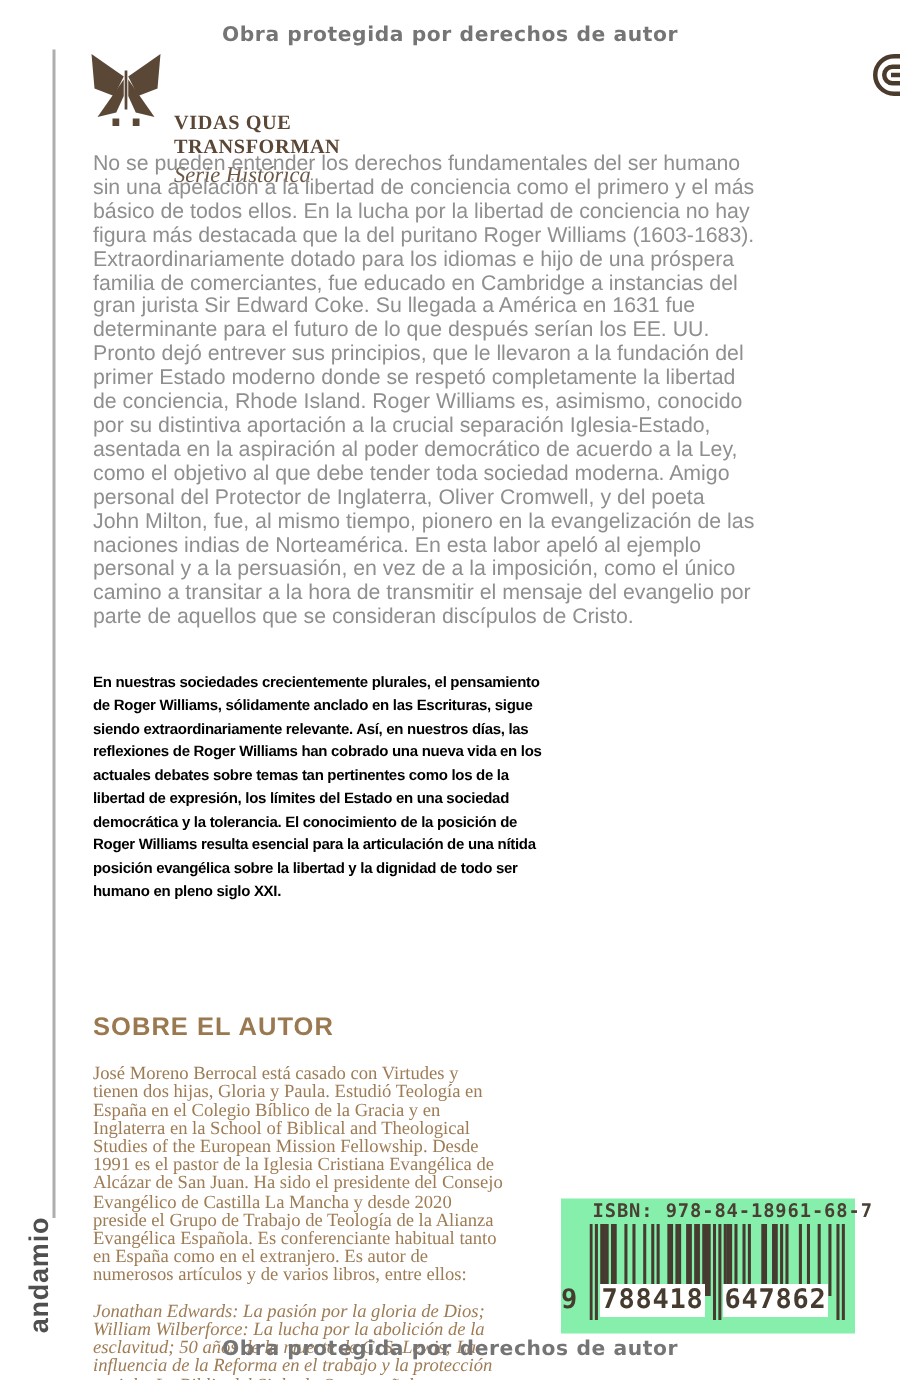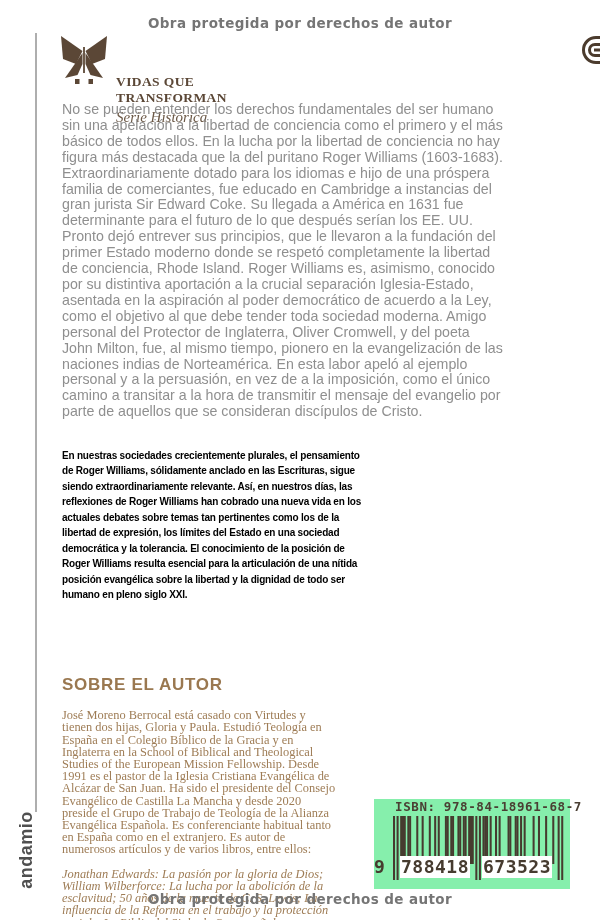--- a/index.html
+++ b/index.html
@@ -181,18 +181,18 @@
         <rect x="130.63" y="0" width="2.04" height="48" fill="#463b2f"></rect>
         <rect x="139.58" y="0" width="2.04" height="48" fill="#463b2f"></rect>
         <rect x="144.95" y="0" width="2.04" height="48" fill="#463b2f"></rect>
         <rect x="152.11" y="0" width="2.04" height="48" fill="#463b2f"></rect>
         <rect x="159.26" y="0" width="2.04" height="48" fill="#463b2f"></rect>
         <rect x="164.63" y="0" width="2.04" height="64" fill="#463b2f"></rect>
         <rect x="168.21" y="0" width="2.04" height="64" fill="#463b2f"></rect>
       </svg>
     <span class="bc-digit bc-d0">9</span>
     <span class="bc-digit bc-d1">788418</span>
-    <span class="bc-digit bc-d2">673523</span>
+    <span class="bc-digit bc-d2">647862</span>
   </div>
 
   <div class="copy bottom">Obra protegida por derechos de autor</div>
 
 </div>
 
 </body></html>

